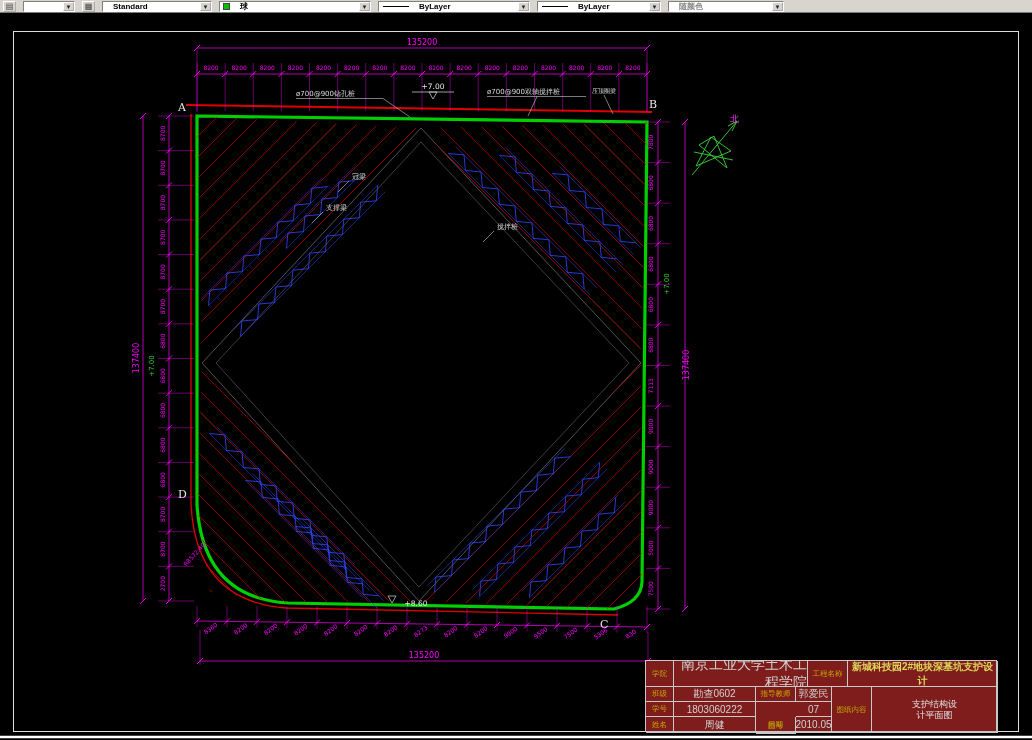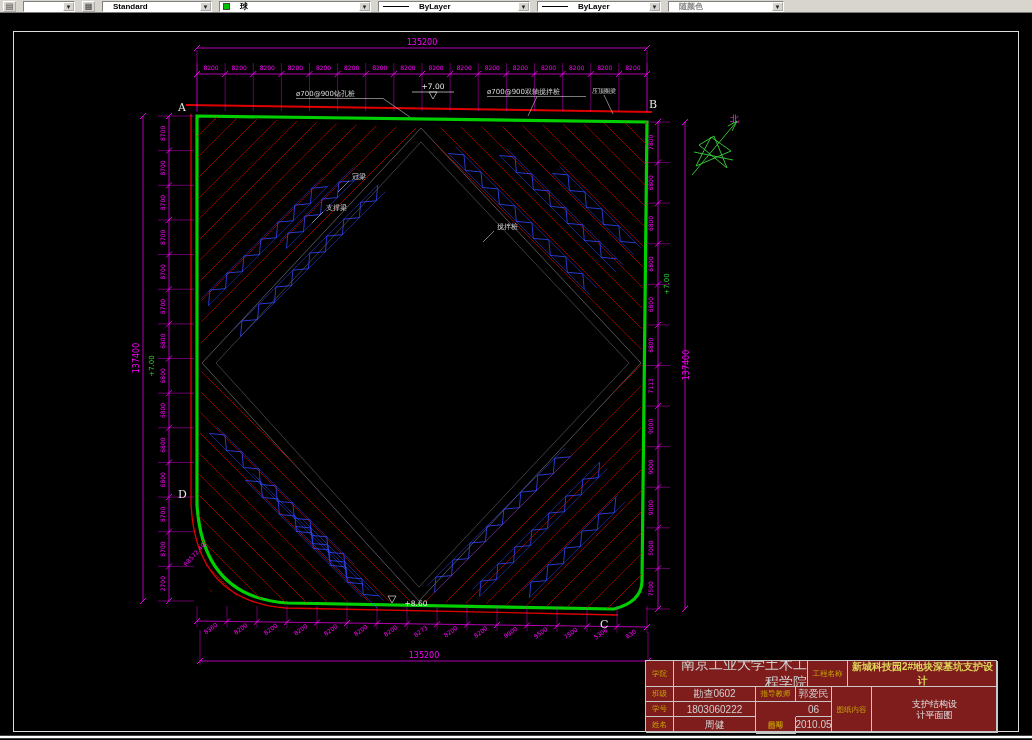--- a/index.html
+++ b/index.html
@@ -598,21 +598,21 @@
   <div class="tbc tb-project" style="left:202px;top:0;width:150px;height:26px">新城科技园2#地块深基坑支护设计</div>
 
   <div class="tbc tb-label" style="left:0;top:26px;width:28px;height:15px">班级</div>
   <div class="tbc tb-val" style="left:28px;top:26px;width:82px;height:15px">勘查0602</div>
   <div class="tbc tb-label" style="left:110px;top:26px;width:40px;height:15px">指导教师</div>
   <div class="tbc tb-val" style="left:150px;top:26px;width:36px;height:15px">郭爱民</div>
 
   <div class="tbc tb-label" style="left:0;top:41px;width:28px;height:15px">学号</div>
   <div class="tbc tb-val" style="left:28px;top:41px;width:82px;height:15px">1803060222</div>
   <div class="tbc tb-label" style="left:110px;top:58px;width:40px;height:15px">图号</div>
-  <div class="tbc tb-val" style="left:150px;top:41px;width:36px;height:15px">06</div>
+  <div class="tbc tb-val" style="left:150px;top:41px;width:36px;height:15px">07</div>
 
   <div class="tbc tb-label" style="left:0;top:56px;width:28px;height:16px">姓名</div>
   <div class="tbc tb-val" style="left:28px;top:56px;width:82px;height:16px">周健</div>
   <div class="tbc tb-label" style="left:110px;top:56px;width:40px;height:16px">日期</div>
   <div class="tbc tb-val" style="left:150px;top:56px;width:36px;height:16px">2010.05</div>
 
   <div class="tbc tb-label" style="left:186px;top:26px;width:40px;height:46px">图纸内容</div>
   <div class="tbc tb-content" style="left:226px;top:26px;width:126px;height:46px">
     <span>支护结构设</span>
     <span>计平面图</span>

